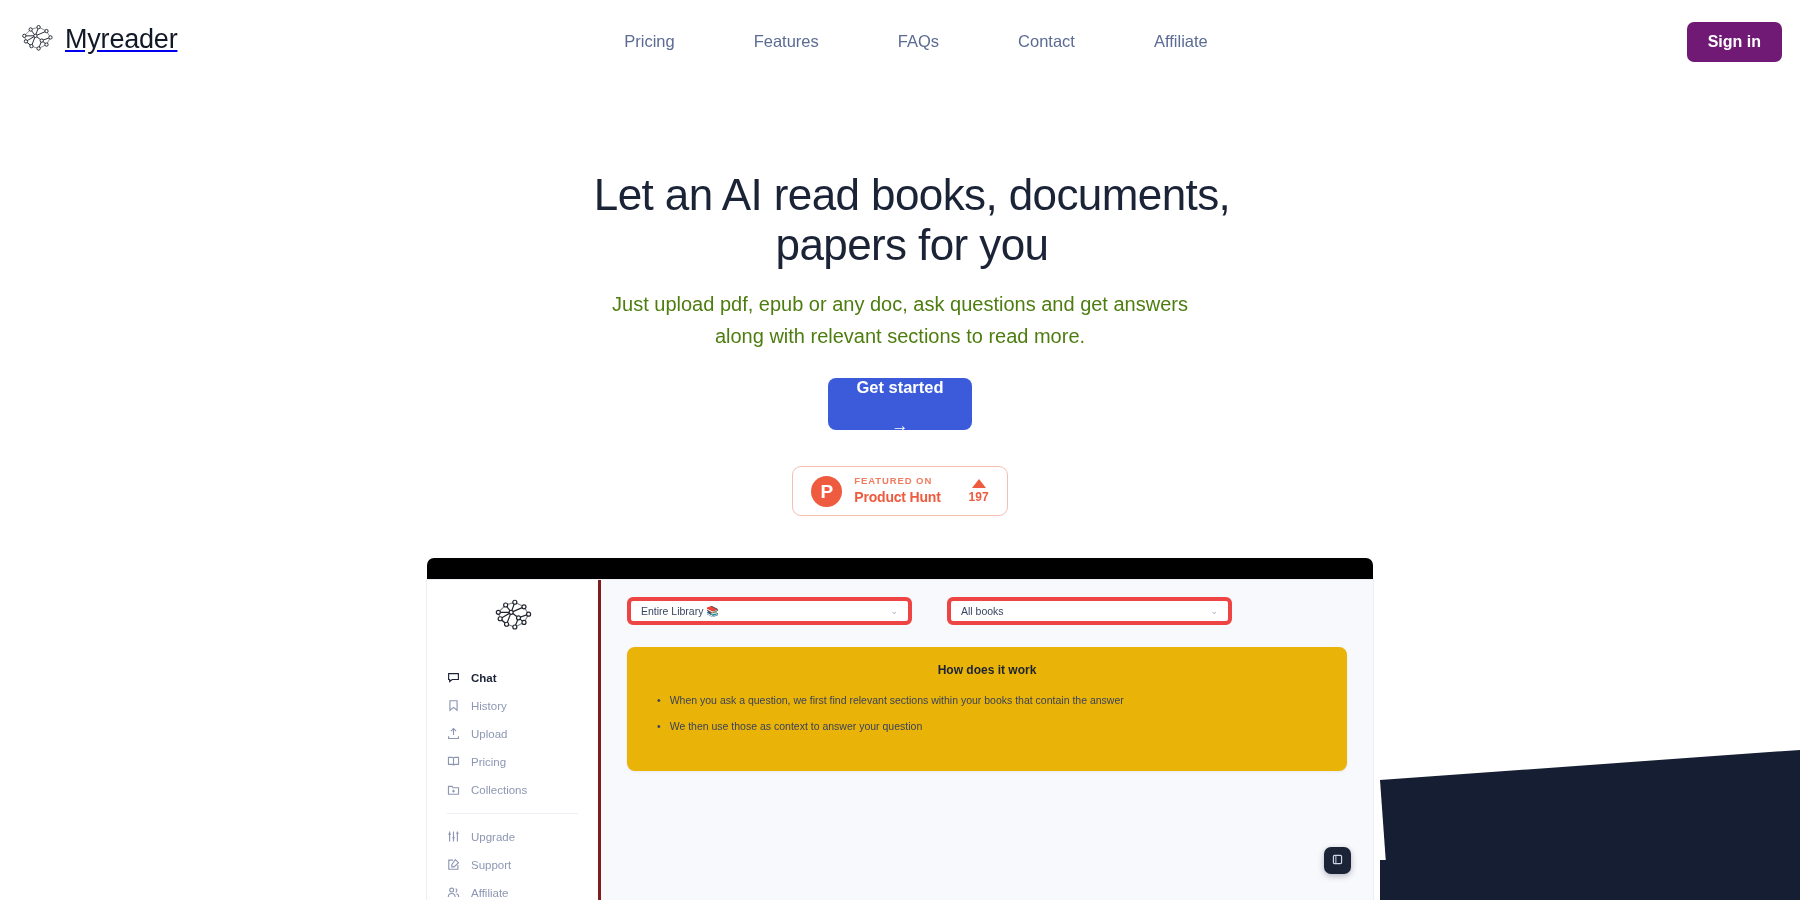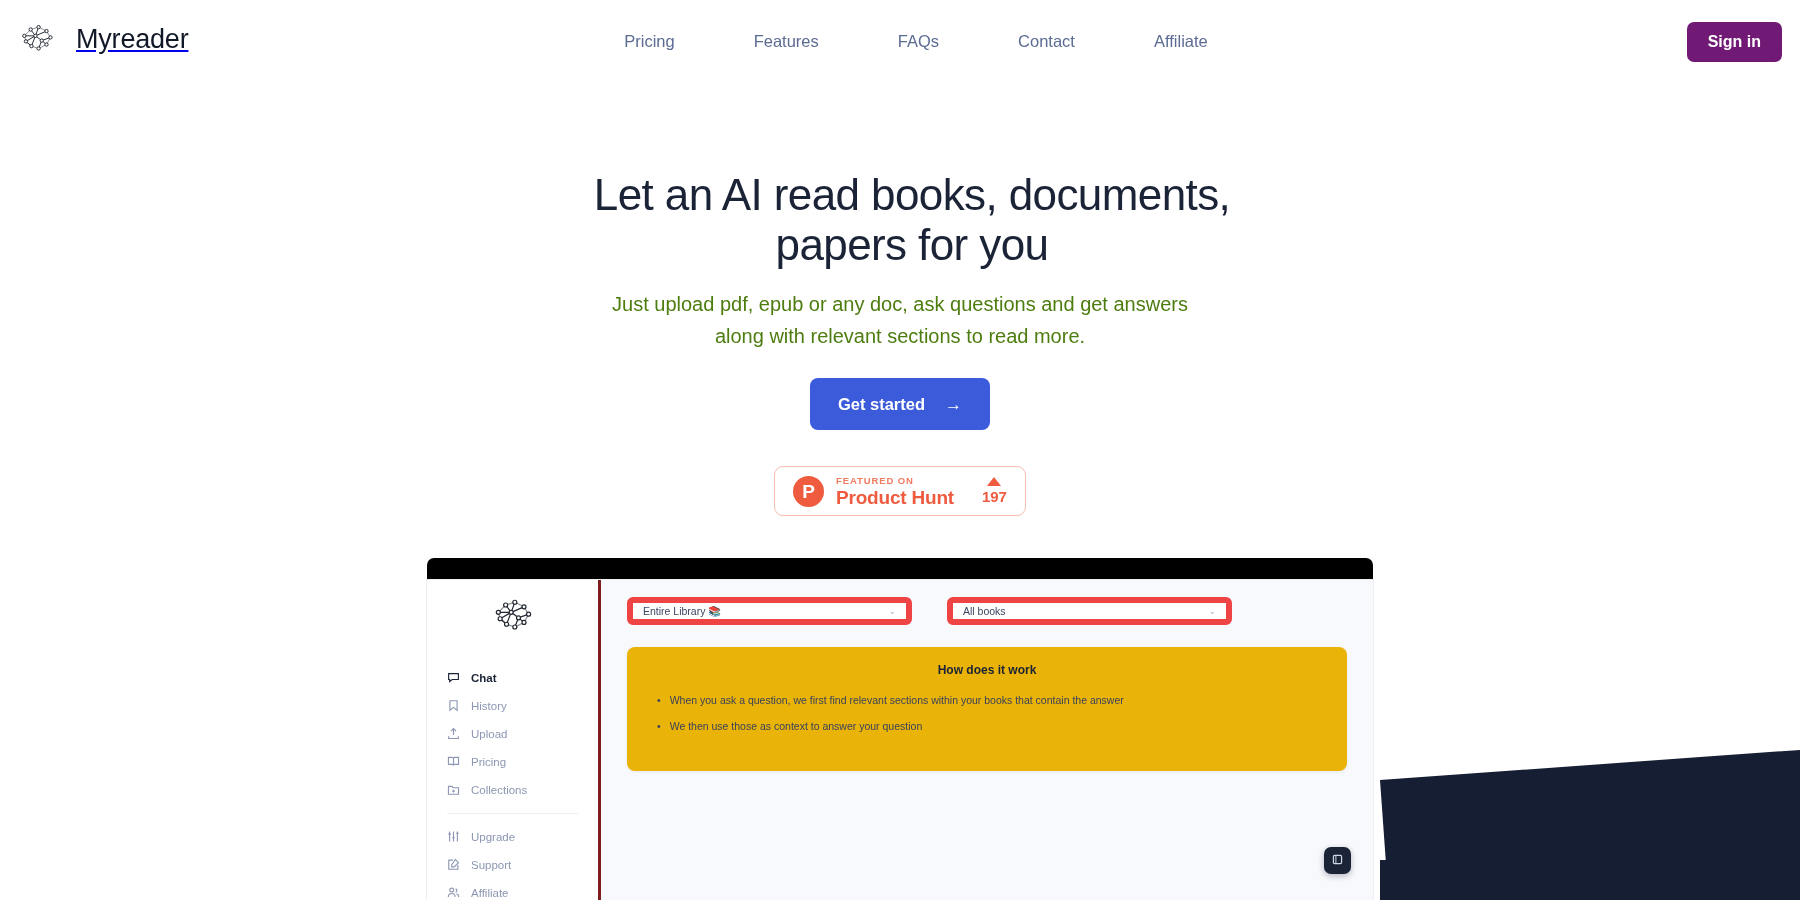--- a/index.html
+++ b/index.html
@@ -25,21 +25,21 @@
     background:#161e33; z-index:1;
   }
 
   
   .header {
     position:absolute; top:0; left:0; width:1800px; height:82px;
     display:flex; align-items:center; z-index:30;
   }
   .brand {
     position:absolute; left:18px; top:20px;
-    display:flex; align-items:center; gap:20px;
+    display:flex; align-items:center; gap:9px;
   }
   .brand-logo { width:38px; height:38px; display:block; }
   .brand-name {
     font-size:27px; color:#111827; letter-spacing:-0.2px; font-weight:400;
   }
   .nav {
     position:absolute; left:0; top:0; width:1800px; height:82px;
     display:flex; align-items:center; justify-content:center; gap:47px;
   }
   .nav-link {
@@ -66,20 +66,21 @@
   }
   .cta-wrap {
     position:absolute; top:378px; left:0; width:1800px;
     display:flex; justify-content:center;
   }
   .cta-btn {
     background:#3b5bdb; color:#fff; border:none; border-radius:8px;
     height:52px; padding:0 28px; font-size:16.5px; font-weight:700;
     display:flex; align-items:center; gap:20px; cursor:pointer;
     font-family:"Liberation Sans", sans-serif;
+    flex-direction:column;
   }
   .cta-arrow { font-size:17px; line-height:1; }
 
   
   .ph-wrap {
     position:absolute; top:466px; left:0; width:1800px;
     display:flex; justify-content:center;
   }
   .ph-badge {
     display:flex; align-items:center; gap:12px;
@@ -92,31 +93,31 @@
     background:#ee5b3f; color:#fff;
     display:flex; align-items:center; justify-content:center;
     font-size:19px; font-weight:700; line-height:1; font-family:"Liberation Sans", sans-serif;
   }
   .ph-txt { display:flex; flex-direction:column; justify-content:center; }
   .ph-featured {
     font-size:9.5px; font-weight:700; letter-spacing:0.9px; color:#f07b5f;
     line-height:12px;
   }
   .ph-name {
-    font-size:19px; font-weight:700; color:#ee5b3f; line-height:21px;
+    font-size:14px; font-weight:700; color:#ee5b3f; line-height:21px;
     letter-spacing:-0.2px;
   }
   .ph-vote {
     display:flex; flex-direction:column; align-items:center; margin-left:16px;
   }
   .ph-tri {
     width:0; height:0; border-left:7px solid transparent;
     border-right:7px solid transparent; border-bottom:9px solid #ee5b3f;
   }
-  .ph-count { font-size:15px; font-weight:700; color:#ee5b3f; margin-top:2px; }
+  .ph-count { font-size:12px; font-weight:700; color:#ee5b3f; margin-top:2px; }
 
   
   .app-shell {
     position:absolute; left:427px; top:558px; width:946px; height:342px;
     z-index:10;
   }
   .app-chrome {
     width:946px; height:22px; background:#000;
     border-radius:7px 7px 0 0;
   }
@@ -139,21 +140,21 @@
   .sb-item.active { color:#1b2337; font-weight:600; }
   .sb-item svg { width:13px; height:13px; flex:none; }
   .sb-div { height:1px; background:#edeff5; margin:9px 20px 9px 0; }
 
   .app-main {
     flex:1; height:320px; background:#f8f9fc; position:relative; padding:17px 26px 0 26px;
   }
   .dropdown-row { display:flex; gap:35px; }
   .dropdown {
     width:285px; height:28px; background:#fff;
-    border:6px solid #ef4444; border-radius:6px;
+    border:4px solid #ef4444; border-radius:6px;
     display:flex; align-items:center; justify-content:space-between;
     padding:0 10px; font-size:10.5px; color:#3a4560; cursor:pointer;
   }
   .chev { color:#a8b0c6; font-size:9px; line-height:1; }
 
   .work-card {
     margin-top:22px; width:100%; max-width:722px; background:#eab308;
     border-radius:8px; box-shadow:0 1px 3px rgba(25,35,70,.07);
     padding:16px 22px 26px 22px;
   }

